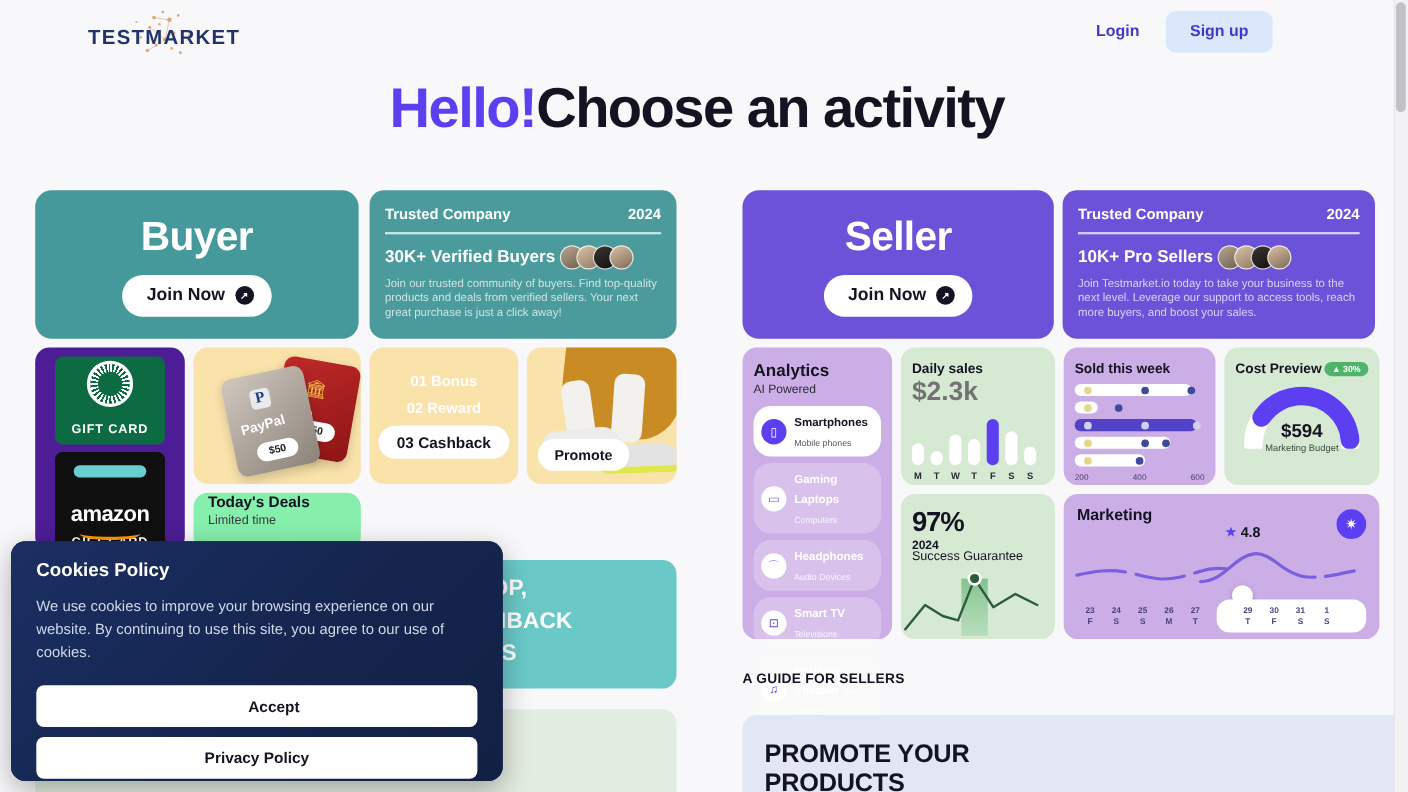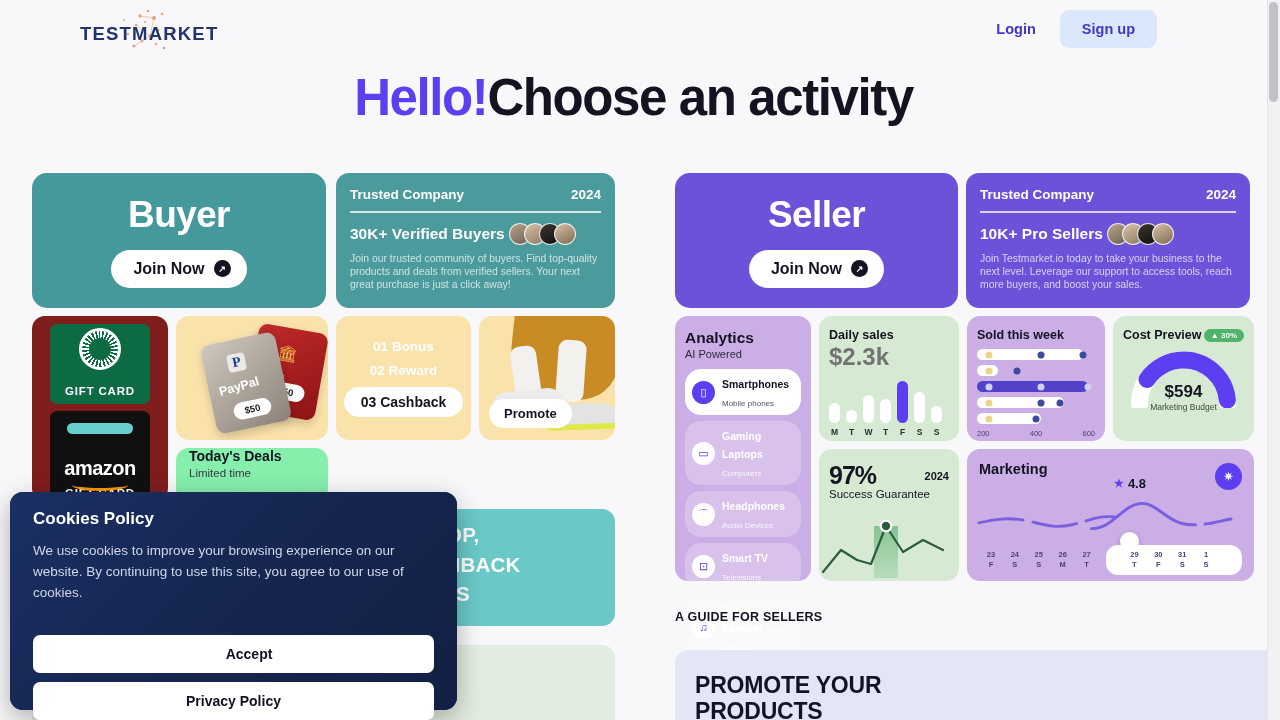--- a/index.html
+++ b/index.html
@@ -107,21 +107,21 @@
   .av4 { background: linear-gradient(150deg,#d8bfa4,#7d6a55); }
   .trusted-desc {
     margin-top: 7px; font-size: 10.4px; line-height: 1.28;
     color: rgba(255,255,255,.72);
   }
 
   
   .buyer-row2 { display: grid; grid-template-columns: 136px 152px 135px 136px; gap: 8px; margin-top: 8px; }
   .tile { border-radius: 13px; overflow: hidden; position: relative; }
 
-  .gift-tile { background: #7f1d1d; height: 185px; padding: 8px 18px; }
+  .gift-tile { background: #4c1d95; height: 185px; padding: 8px 18px; }
   .gc {
     border-radius: 7px; position: relative;
     display: flex; align-items: flex-end; justify-content: center;
     padding-bottom: 7px;
   }
   .gc-starbucks { background: #0d6b44; height: 80px; }
   .gc-amazon { background: #101010; height: 95px; margin-top: 7px; }
   .gc-label { font-size: 11.5px; font-weight: 700; color: #fff; letter-spacing: .8px; }
   .sb-logo {
     position: absolute; top: 4px; left: 50%; transform: translateX(-50%);
@@ -307,21 +307,21 @@
   .cost-val {
     position: absolute; left: 0; right: 0; top: 36px; text-align: center;
     font-size: 17px; font-weight: 800; color: #141322;
   }
   .cost-sub {
     position: absolute; left: 0; right: 0; top: 56px; text-align: center;
     font-size: 8.5px; color: #3b4a3b;
   }
 
   .success { background: #d5e9d3; border-radius: 13px; padding: 12px 10px; height: 132px; position: relative; overflow: hidden; }
-  .success-head { display: flex; justify-content: space-between; align-items: center; }
+  .success-head { display: flex; justify-content: space-between; align-items: flex-start; flex-direction: column; }
   .success-pct { font-size: 25px; font-weight: 800; color: #141322; letter-spacing: -1px; }
   .success-year { font-size: 11px; font-weight: 600; color: #141322; }
   .success-sub { font-size: 11.5px; color: #141322; margin-top: -2px; }
 
   .milestone {
     grid-column: span 2; background: #cbaee6; border-radius: 13px;
     padding: 12px 12px 9px; height: 132px; position: relative;
   }
   .ms-title { font-size: 14.5px; font-weight: 600; color: #141322; }
   .ms-rating {
@@ -391,21 +391,21 @@
   .cookie-title { font-size: 17px; font-weight: 700; color: #fff; }
   .cookie-text {
     margin-top: 11px; font-size: 13.5px; line-height: 1.56; color: #cfd7e8;
   }
   .cookie-btn {
     display: block; width: 100%; margin-top: 9px;
     background: #fff; border: none; border-radius: 7px;
     padding: 11px 0; font-size: 14px; font-weight: 700; color: #141322;
     cursor: pointer; font-family: "Liberation Sans", sans-serif;
   }
-  .cookie-btn.first { margin-top: 32px; padding-left: 31px; }
+  .cookie-btn.first { margin-top: 20px; padding-left: 31px; }
 </style>
 </head>
 <body>
 
 <div class="header">
   <div class="logo">
     <svg class="logo-dots" viewBox="0 0 90 46">
       <g fill="#e0a878">
         <circle cx="30" cy="8" r="1.7"></circle>
           <circle cx="38" cy="3" r="1.3"></circle>

